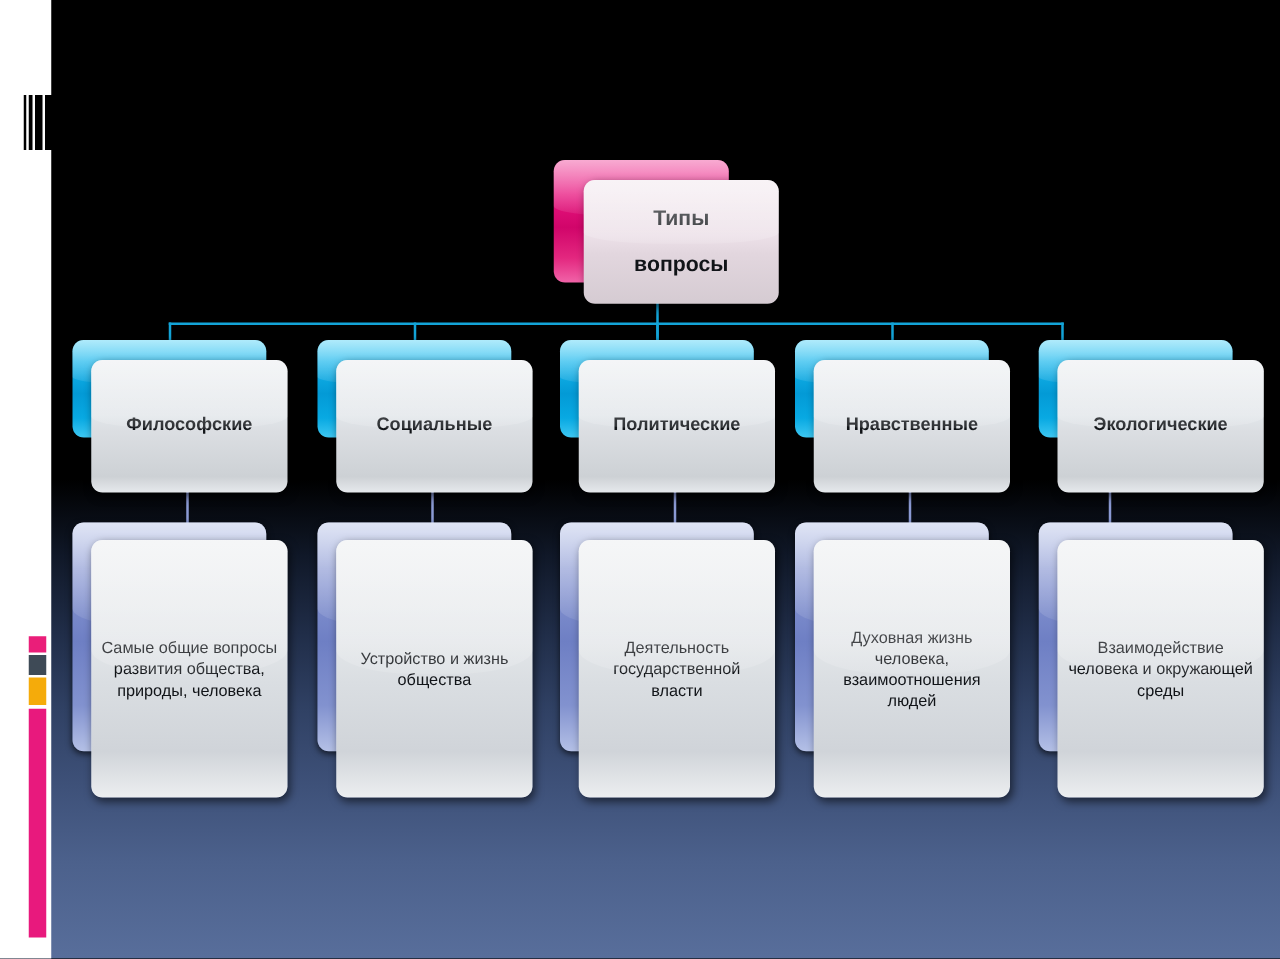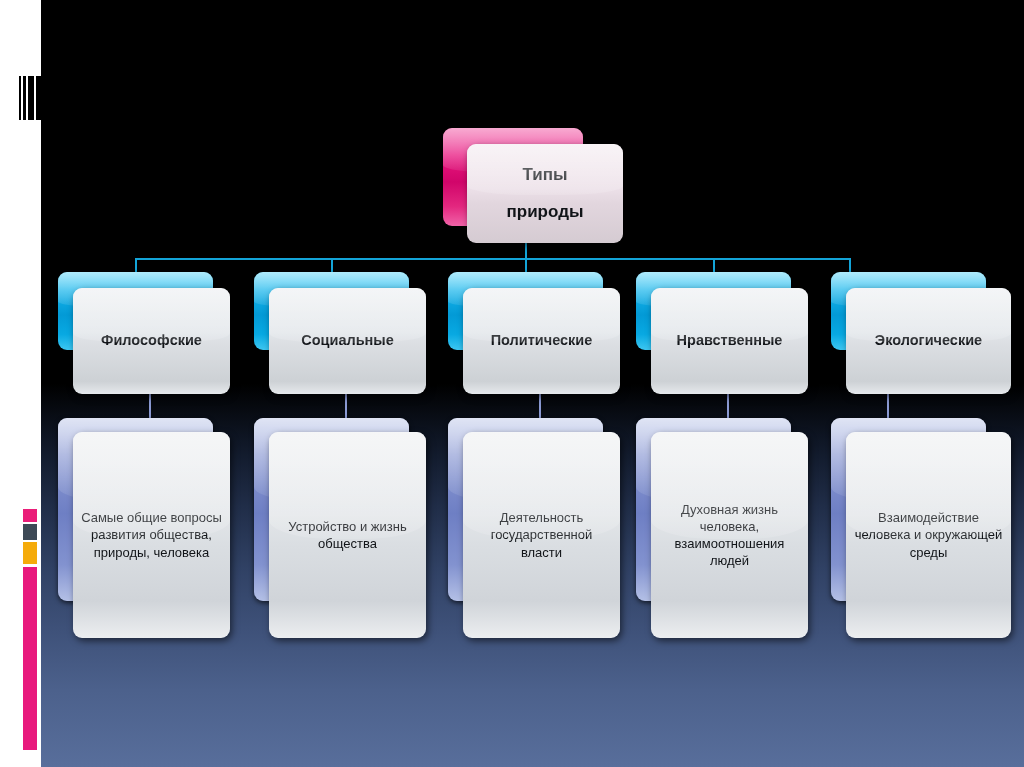--- a/index.html
+++ b/index.html
@@ -209,21 +209,21 @@
     <div class="conn peri" style="left:887px; top:390px; width:2px; height:40px;"></div>
 
     <div class="node title-node" style="left:443px; top:128px; width:180px; height:115px;">
       <div class="back magenta" style="width:140px; height:98px;">
         <div class="gloss"></div>
       </div>
       <div class="front pinkish" style="left:24px; top:16px; width:156px; height:99px;">
         <div class="gloss"></div>
         <div class="lbl">
           <span>Типы</span>
-          <span>природы</span>
+          <span>вопросы</span>
         </div>
       </div>
     </div>
 
     <div class="node lvl2" style="left:58px; top:272px; width:172px; height:122px;">
       <div class="back cyan" style="width:155px; height:78px;">
           <div class="gloss"></div>
         </div>
       <div class="front grayish" style="left:15px; top:16px; width:157px; height:106px;">
         <div class="gloss"></div>

